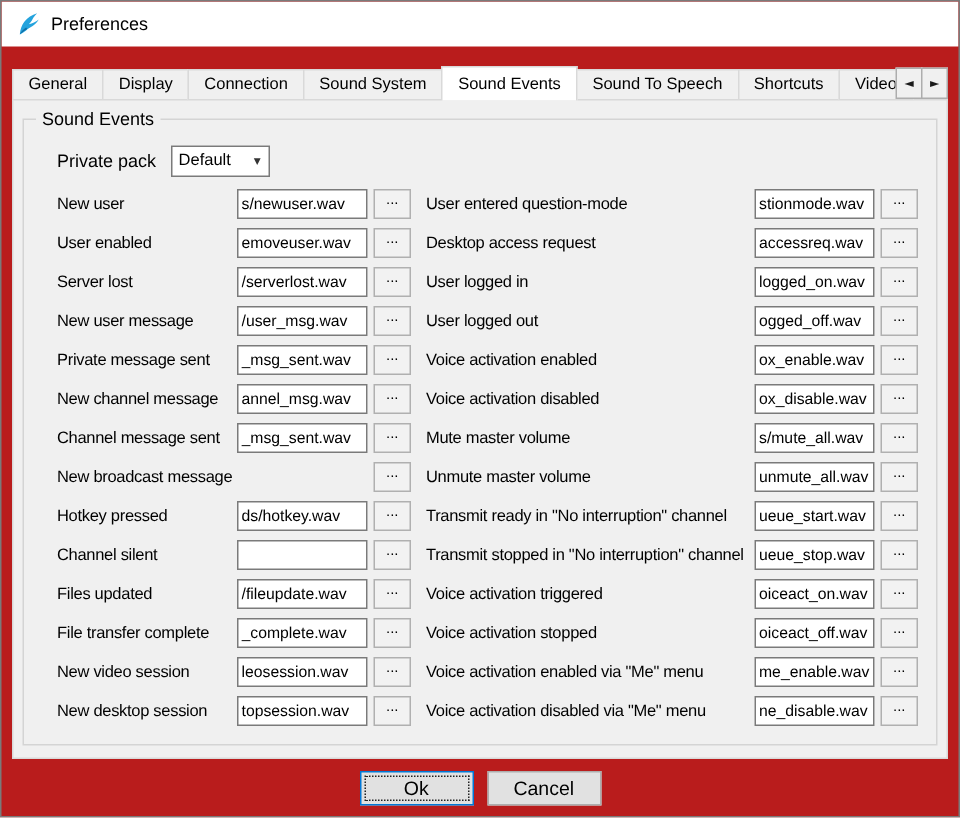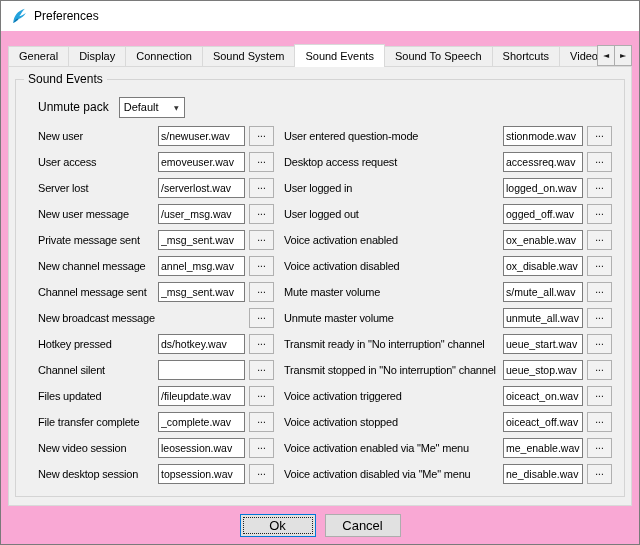--- a/index.html
+++ b/index.html
@@ -1,19 +1,19 @@
 <!DOCTYPE html>
 <html><head>
 <meta charset="utf-8">
 <style>
   html,body{margin:0;padding:0;background:#ffffff;}
   body{width:640px;height:545px;font-family:"Liberation Sans",sans-serif;overflow:hidden;}
 
   .window{width:640px;height:545px;box-sizing:border-box;border:1px solid #7a7a7a;
-          background:#f9a8d4;display:flex;flex-direction:column;overflow:hidden;}
+          background:#b91c1c;display:flex;flex-direction:column;overflow:hidden;}
 
   
   .titlebar{height:30px;flex:none;background:#ffffff;display:flex;align-items:center;
             gap:7px;padding:0 10px;}
   .titlebar .title{font-size:12px;color:#000;}
 
   
   .tab-area{flex:1;display:flex;flex-direction:column;padding:9px 7px 0;min-height:0;}
   .tab-bar{display:flex;align-items:flex-end;position:relative;z-index:2;overflow:hidden;
            flex:none;height:27px;}
@@ -100,36 +100,36 @@
         <div class="tab">Sound To Speech</div>
         <div class="tab">Shortcuts</div>
         <div class="tab">Video</div>
       </div>
 
     <div class="tab-panel">
       <div class="groupbox">
         <span class="legend">Sound Events</span>
 
         <div class="pack-row">
-          <span class="plbl">Unmute pack</span>
+          <span class="plbl">Private pack</span>
           <div class="combo">
             <span class="val">Default</span>
             <span class="arrow">▼</span>
           </div>
         </div>
 
         <div class="cols">
           <div class="col col-left">
               <div class="row">
     <span class="lbl">New user</span>
     <input class="txt" type="text" value="s/newuser.wav" style="">
     <button class="browse">...</button>
   </div>
               <div class="row">
-    <span class="lbl">User access</span>
+    <span class="lbl">User enabled</span>
     <input class="txt" type="text" value="emoveuser.wav" style="">
     <button class="browse">...</button>
   </div>
               <div class="row">
     <span class="lbl">Server lost</span>
     <input class="txt" type="text" value="/serverlost.wav" style="">
     <button class="browse">...</button>
   </div>
               <div class="row">
     <span class="lbl">New user message</span>

